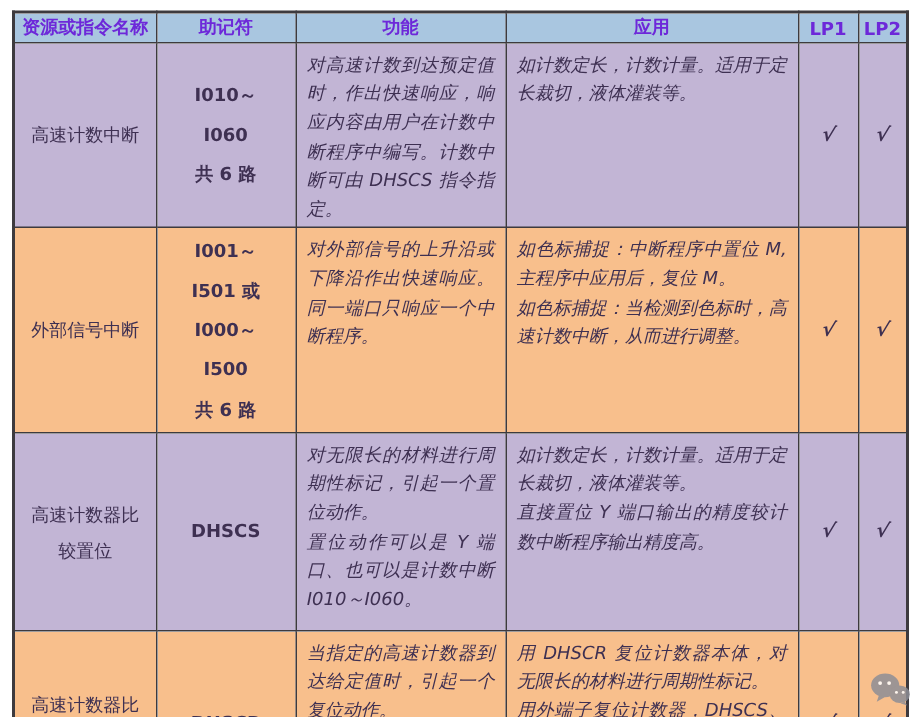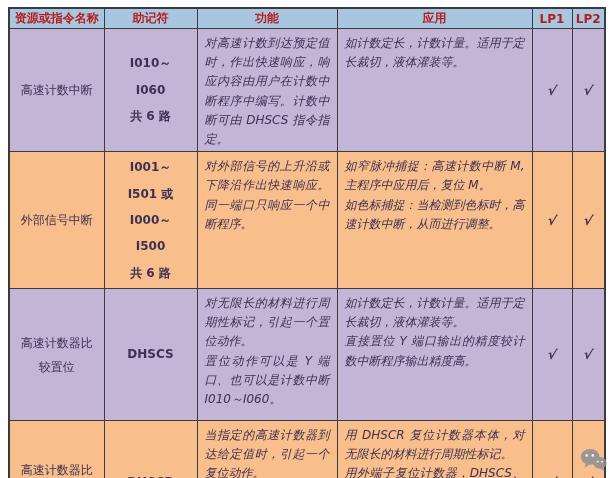--- a/index.html
+++ b/index.html
@@ -26,21 +26,21 @@
     border-collapse:collapse;
     border:2px solid var(--border);
     color:var(--text);
   }
   th,td{border:1px solid var(--border);box-sizing:border-box;overflow:hidden;}
   thead tr{height:20px;}
   th{
     background:var(--header-bg);
     font-size:12px;font-weight:bold;
     text-align:center;vertical-align:middle;
-    padding:1px 2px;color:#b91c1c;
+    padding:1px 2px;color:#6d28d9;
   }
   tr.r0{height:110px;}
   tr.r1{height:91px;}
   tr.r2{height:132px;}
   tr.r3{height:113px;}
   tr.purple td{background:var(--purple-row-bg);}
   tr.orange td{background:var(--orange-row-bg);}
   td.c-name{
     text-align:center;vertical-align:middle;
     font-size:12px;line-height:2;padding:2px 6px;font-weight:normal;
@@ -117,21 +117,21 @@
         <td class="c-name">外部信号中断</td>
         <td class="c-mn">
           <div class="mn-line">I001～I501 或</div>
           <div class="mn-line">I000～I500</div>
           <div class="mn-line">共 6 路</div>
         </td>
         <td class="c-func">
           <p>对外部信号的上升沿或下降沿作出快速响应。同一端口只响应一个中断程序。</p>
         </td>
         <td class="c-app">
-          <p>如窄脉冲捕捉：高速计数中断 M,主程序中应用后，复位 M。</p>
+          <p>如色标捕捉：中断程序中置位 M,主程序中应用后，复位 M。</p>
           <p>如色标捕捉：当检测到色标时，高速计数中断，从而进行调整。</p>
         </td>
         <td class="c-lp"><span class="check">√</span></td>
         <td class="c-lp"><span class="check">√</span></td>
       </tr>
       <tr class="r2 purple">
         <td class="c-name">高速计数器比较置位</td>
         <td class="c-mn">
           <div class="mn-line">DHSCS</div>
         </td>

